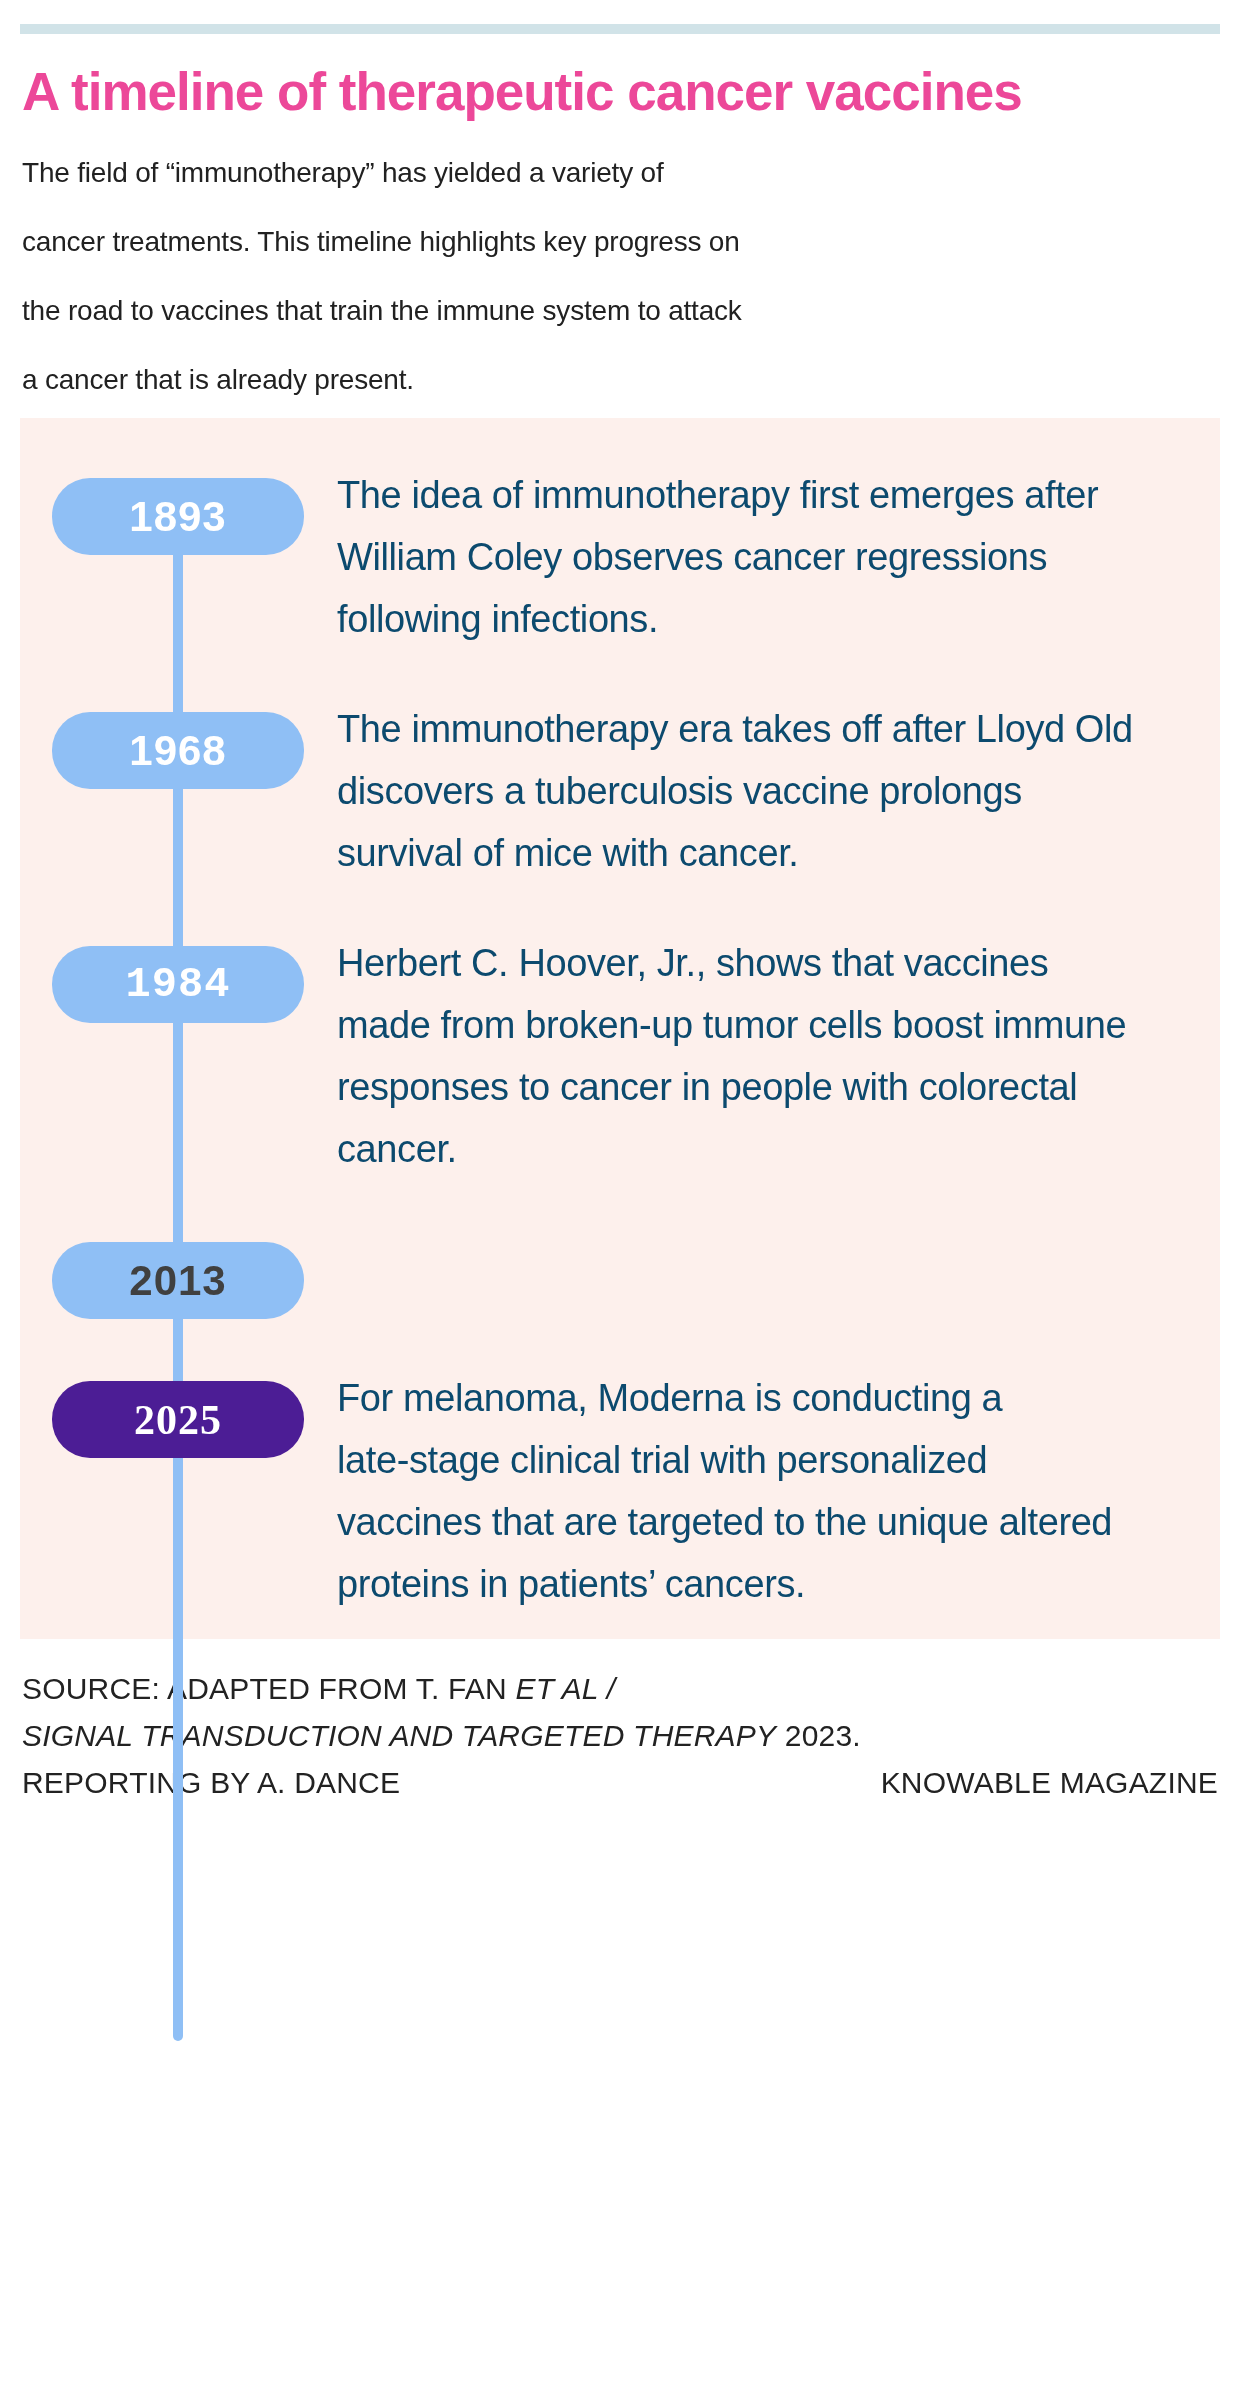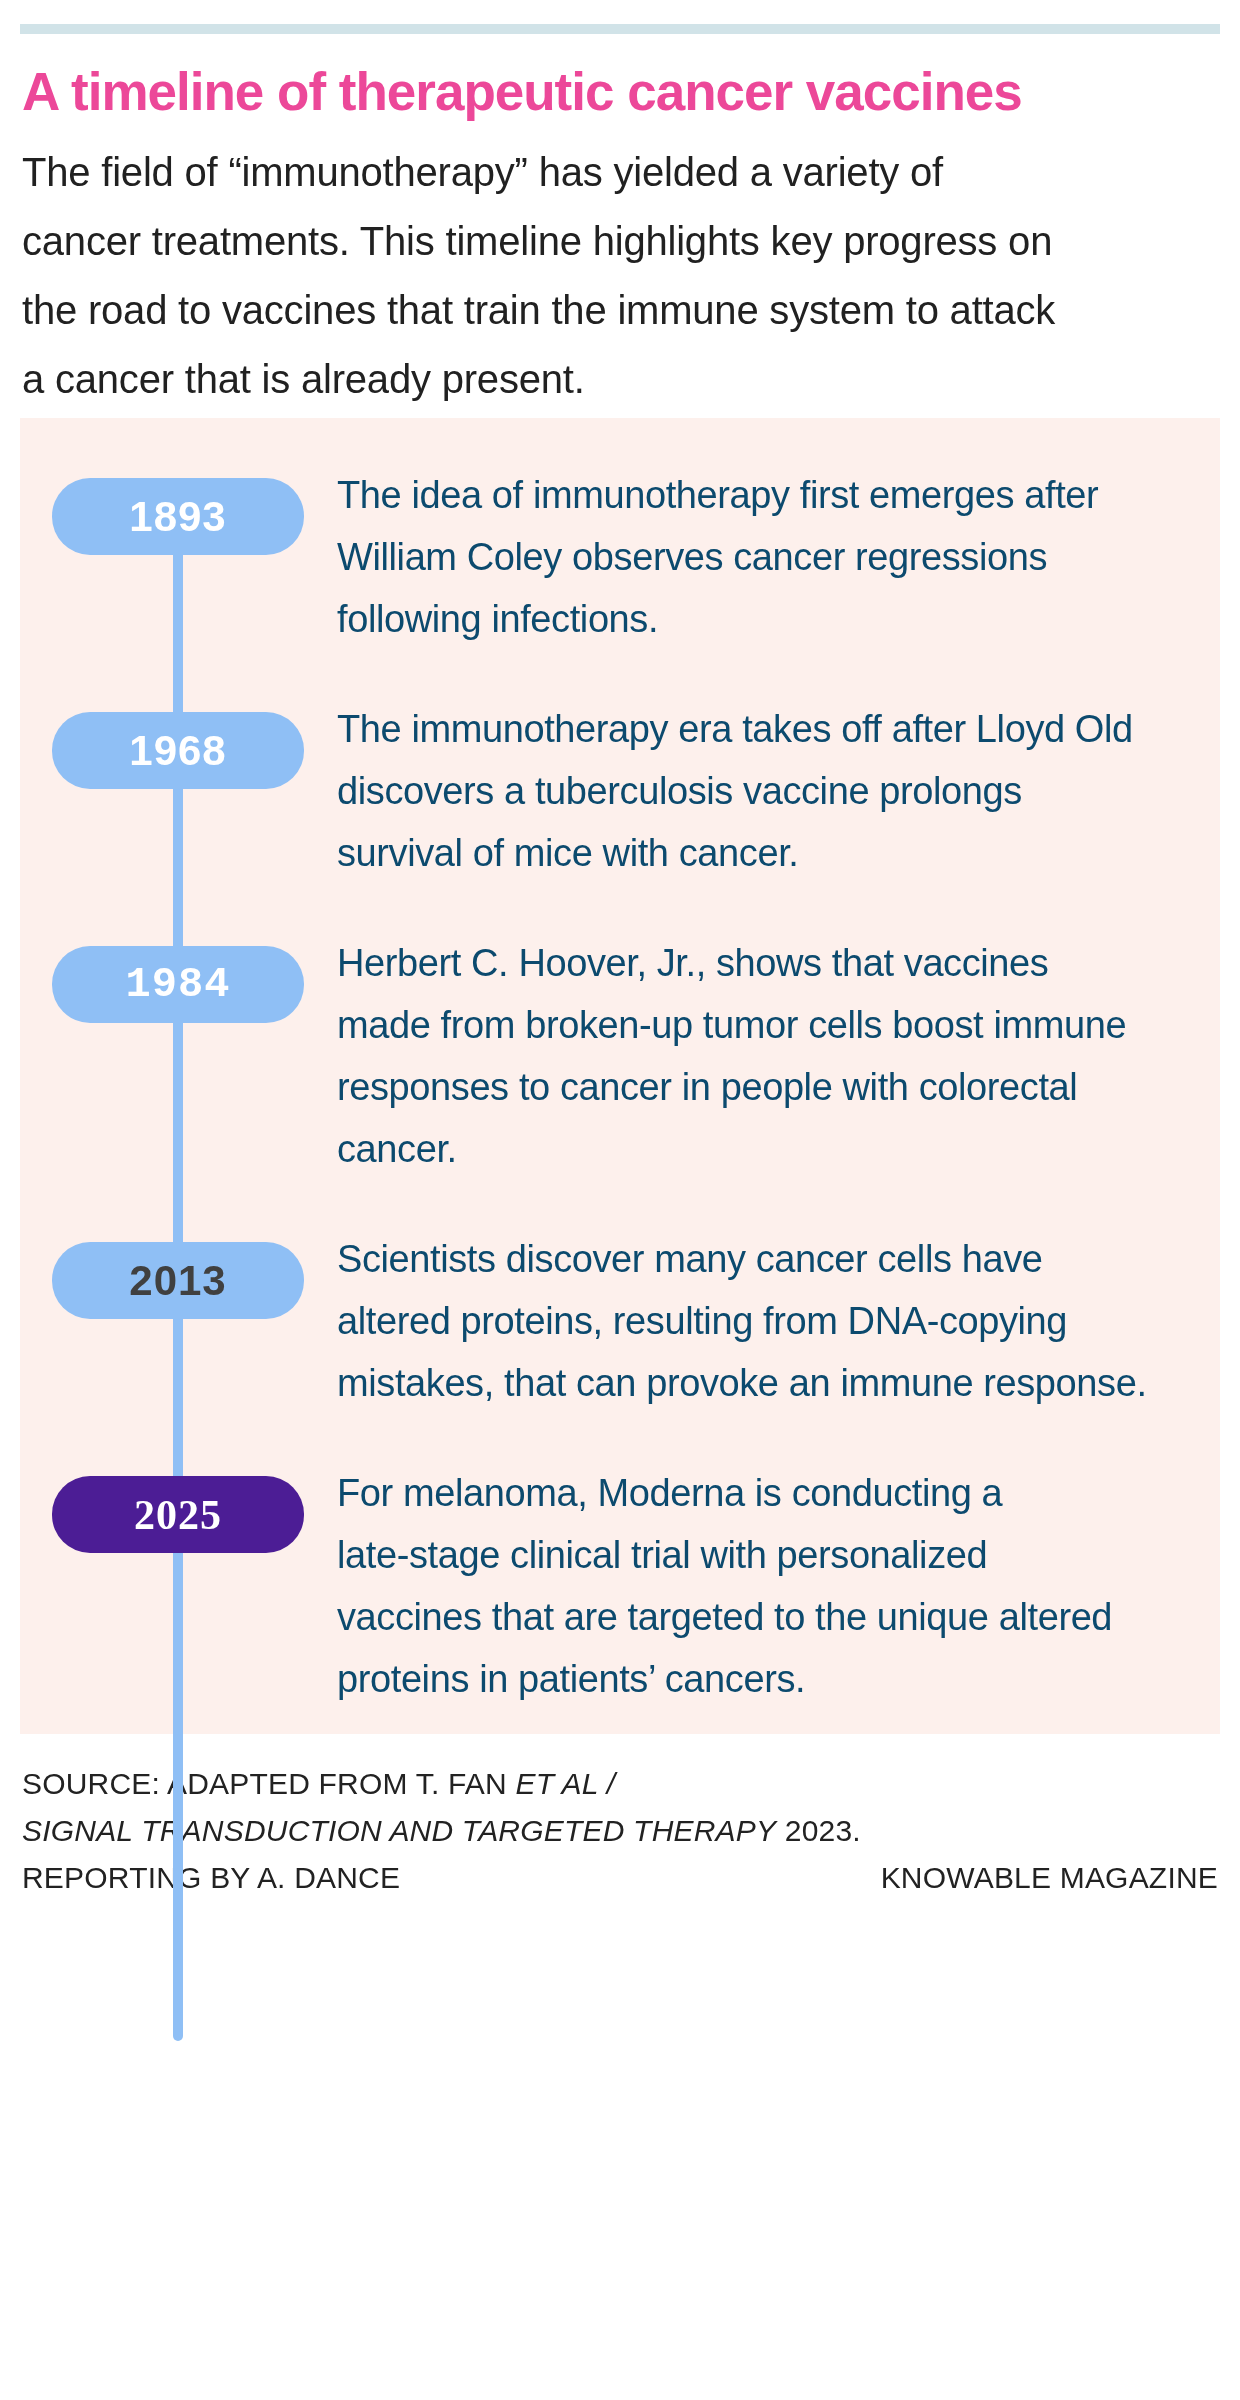--- a/index.html
+++ b/index.html
@@ -10,21 +10,21 @@
     -webkit-font-smoothing:antialiased;
   }
   .top-bar { height:10px; margin:24px 20px 0 20px; background:#d1e3e8; }
   .title {
     margin:28px 22px 0 22px;
     font-size:53px; line-height:60px; font-weight:bold;
     letter-spacing:-1px; color:#ec4899;
   }
   .subtitle {
     margin:16px 22px 0 22px;
-    font-size:40px; line-height:69px; color:#212121;
+    font-size:28px; line-height:69px; color:#212121;
     letter-spacing:-0.2px; white-space:pre-line;
   }
   .panel {
     position:relative;
     margin:4px 20px 0 20px;
     background:#fdf0ec;
     padding:60px 30px 24px 32px;
   }
   .connector {
     position:absolute; left:153px; top:95px;
@@ -88,23 +88,20 @@
     <div class="entry-text">Herbert C. Hoover, Jr., shows that vaccines
 made from broken-up tumor cells boost immune
 responses to cancer in people with colorectal
 cancer.</div>
   </div>
 
 
 
   <div class="entry">
     <div class="pill" style="background: rgb(143, 191, 245); color: #404040;">2013</div>
-    <div class="entry-text">Scientists discover many cancer cells have
-altered proteins, resulting from DNA-copying
-mistakes, that can provoke an immune response.</div>
   </div>
 
   <div class="entry">
     <div class="pill" style="background: #4c1d95; color: rgb(255, 255, 255); font-family: Liberation Serif, serif;">2025</div>
     <div class="entry-text">For melanoma, Moderna is conducting a
 late-stage clinical trial with personalized
 vaccines that are targeted to the unique altered
 proteins in patients’ cancers.</div>
   </div>
 

